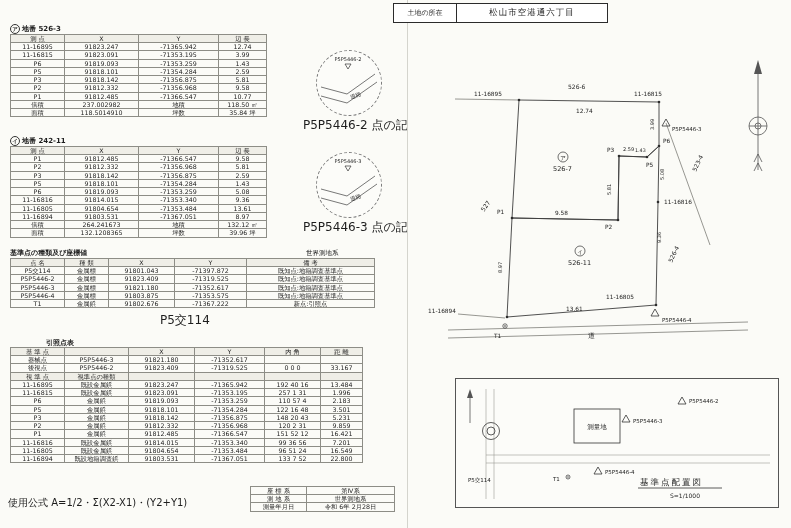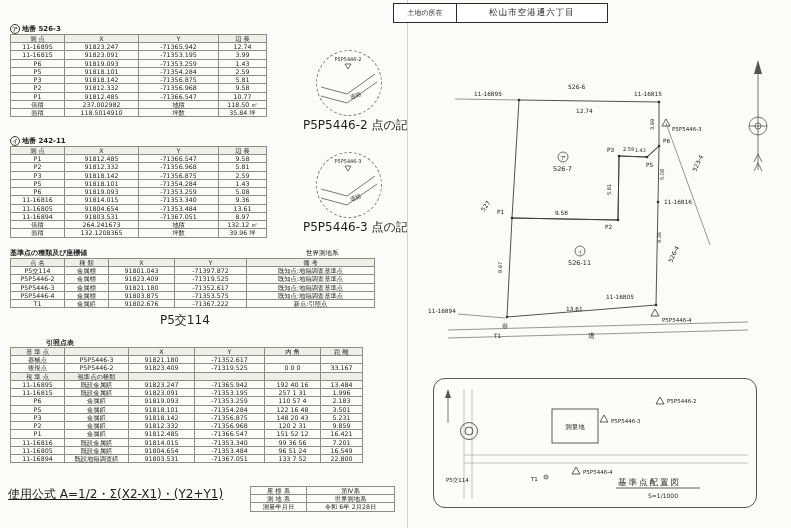--- a/index.html
+++ b/index.html
@@ -419,21 +419,21 @@
           <td>測 地 系</td>
           <td>世界測地系</td>
         </tr>
         <tr>
           <td>測量年月日</td>
           <td>令和 6年 2月28日</td>
         </tr>
       </tbody>
   </table>
 
-  <div class="abs caption" style="left:8px;top:486px;font-size:12px;text-decoration:underline;">使用公式  A=1/2・Σ(X2-X1)・(Y2+Y1)</div>
+  <div class="abs caption" style="left:8px;top:496px;font-size:10px;">使用公式  A=1/2・Σ(X2-X1)・(Y2+Y1)</div>
 
   <div class="abs divider" style="left:407px;top:0;"></div>
 
   <div class="abs hdr" style="left:393px;top:3px;text-align:center;">
     <div class="cell lab">土地の所在</div>
     <div class="cell val">松山市空港通六丁目</div>
   </div>
 
   <svg class="abs" style="left:410px;top:30px;" width="381" height="348" viewBox="0 0 381 348">
 
@@ -511,21 +511,21 @@
       <text x="178" y="308" font-size="7">道</text>
       <text x="143" y="141" font-size="6.5">526-7</text>
       <text x="158" y="235" font-size="6.5">526-11</text>
       <text x="158" y="59" font-size="6">526-6</text>
       <text x="74" y="182" transform="rotate(-55 74 182)" font-size="6">527</text>
       <text x="286" y="142" transform="rotate(-65 286 142)" font-size="6">523-4</text>
       <text x="262" y="233" transform="rotate(-65 262 233)" font-size="6">526-4</text>
     </g>
   </svg>
 
-  <div class="abs lmbox" style="left:433px;top:378px;width:322px;height:128px;border-radius:12px;">
+  <div class="abs lmbox" style="left:455px;top:378px;width:322px;height:128px;">
     <svg width="322" height="128" viewBox="0 0 322 128">
 
       <g stroke="#9a9a93" stroke-width="0.6" fill="none">
         <line x1="30" y1="10" x2="30" y2="120"></line>
         <line x1="38" y1="10" x2="38" y2="120"></line>
         <line x1="30" y1="76" x2="314" y2="76"></line>
         <line x1="30" y1="84" x2="314" y2="84"></line>
       </g>
 
       <g stroke="#555" fill="none" stroke-width="0.8">

